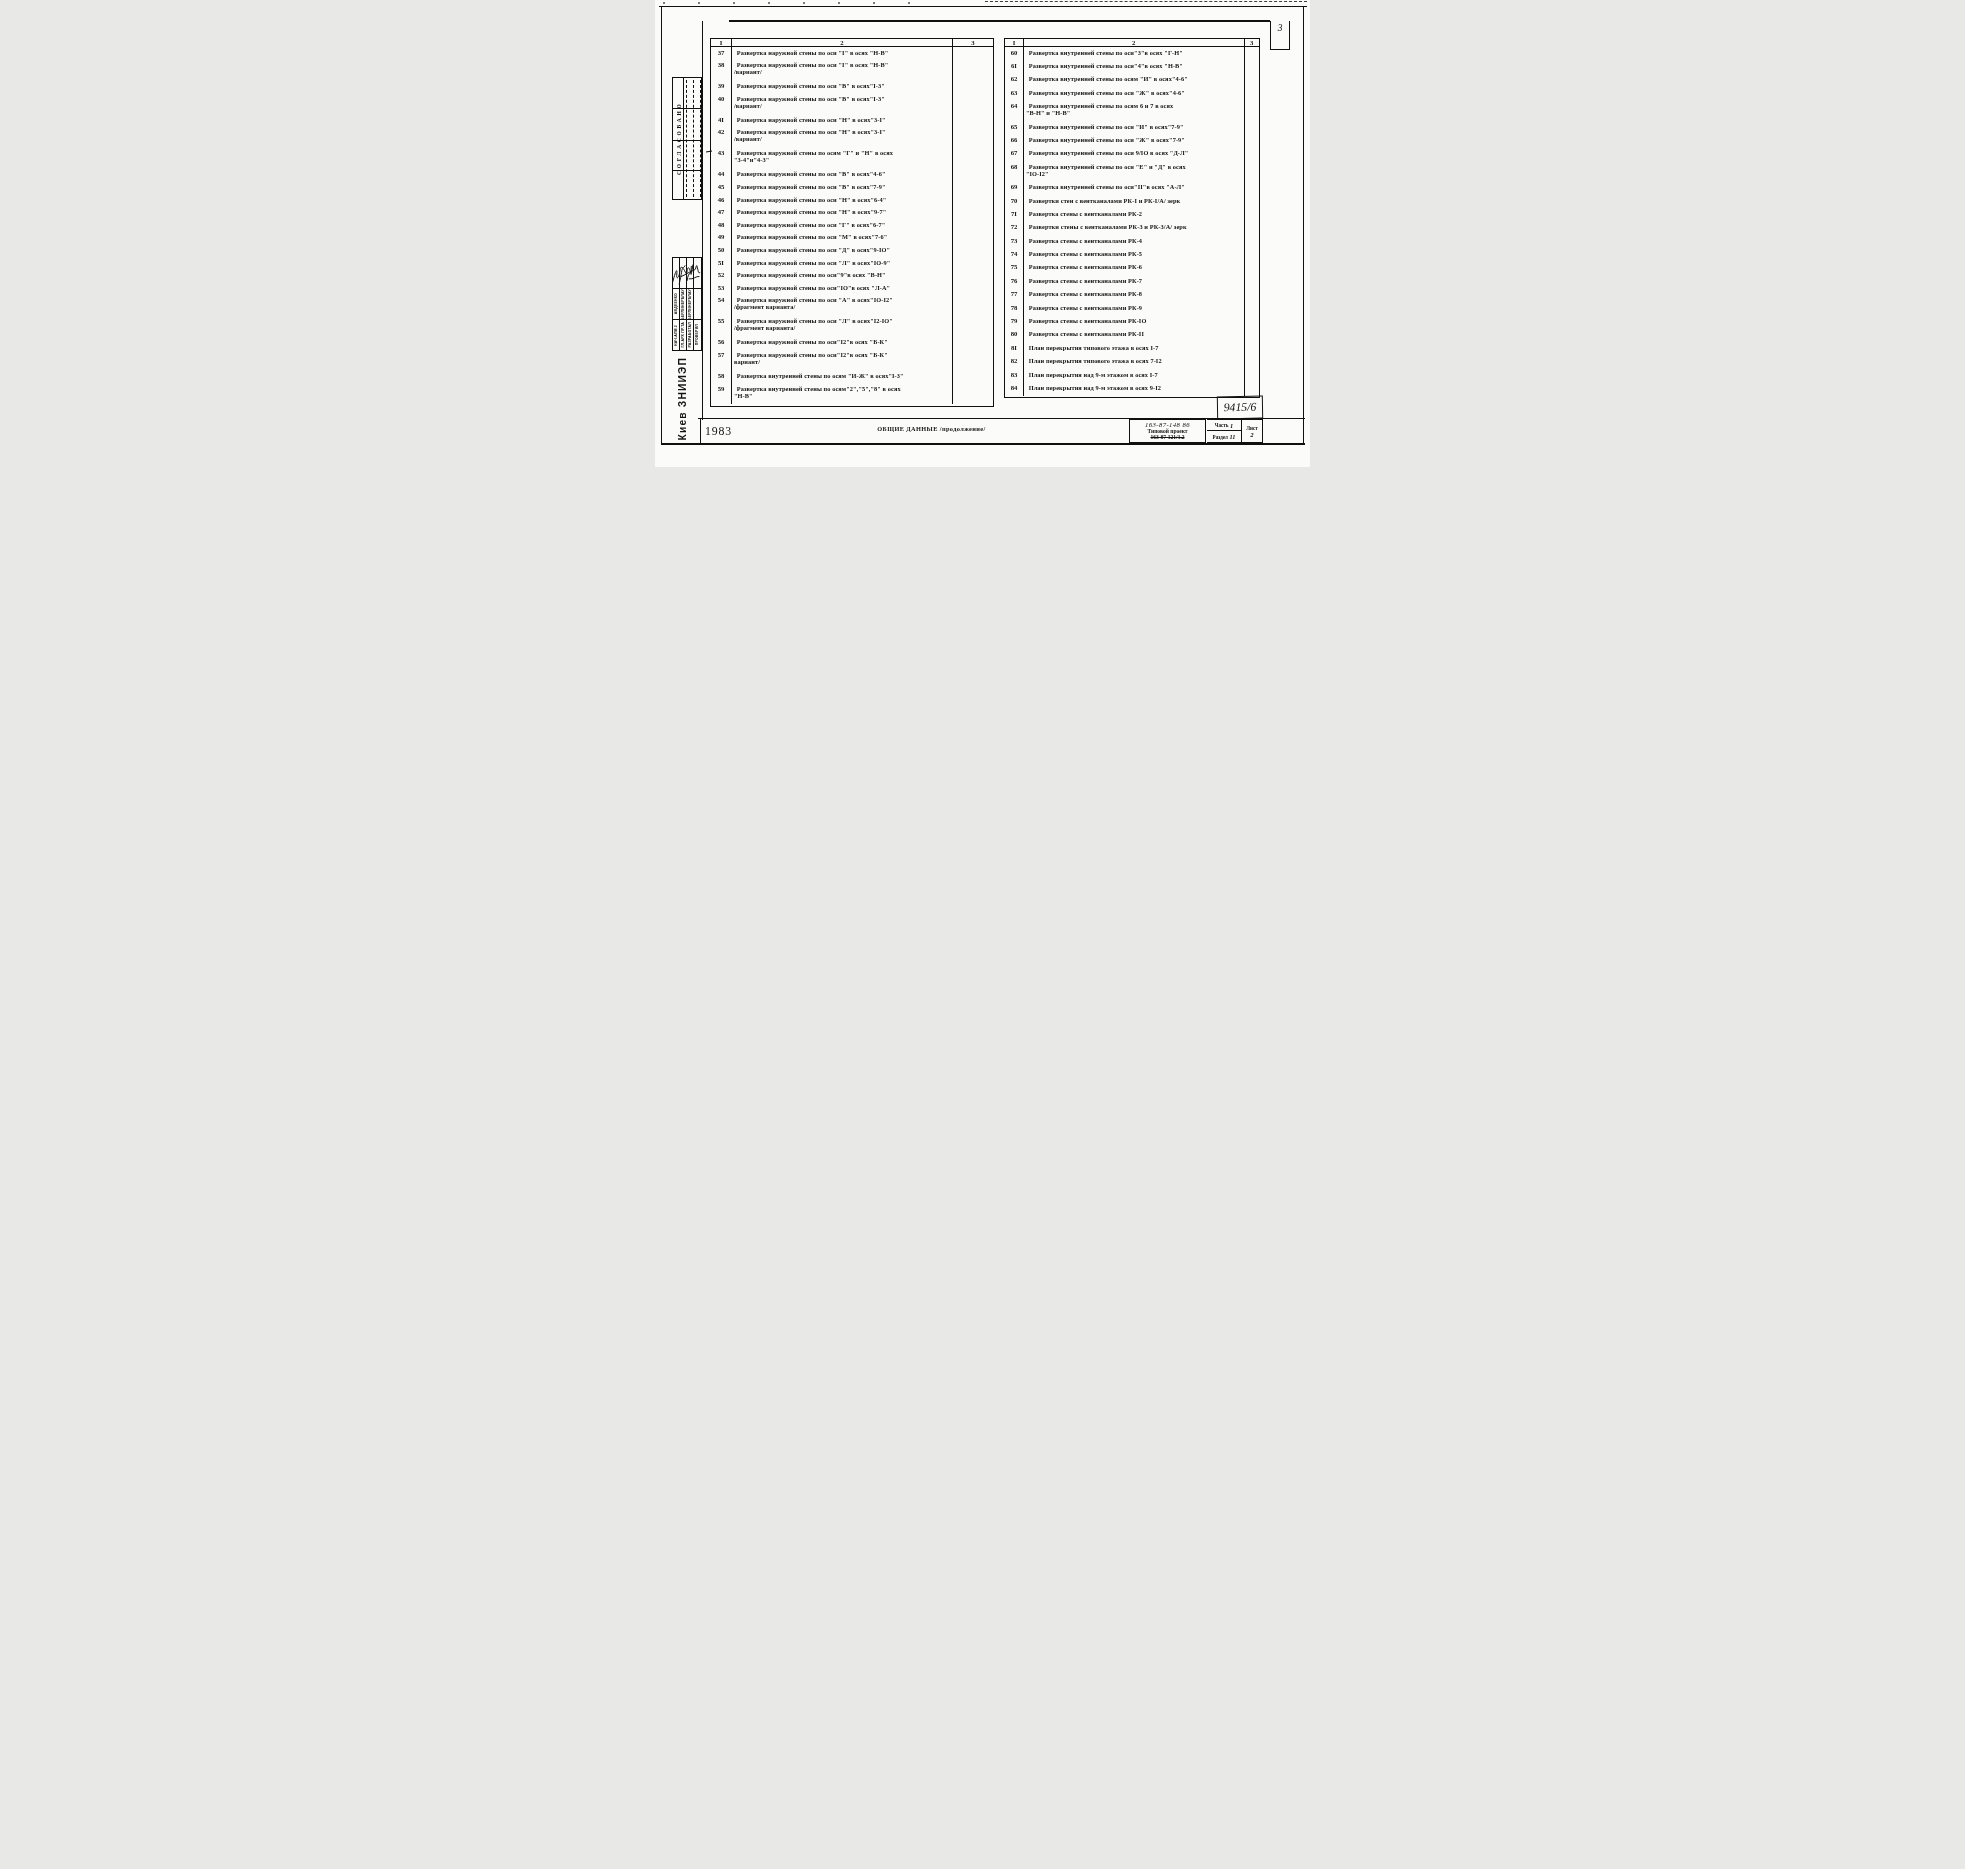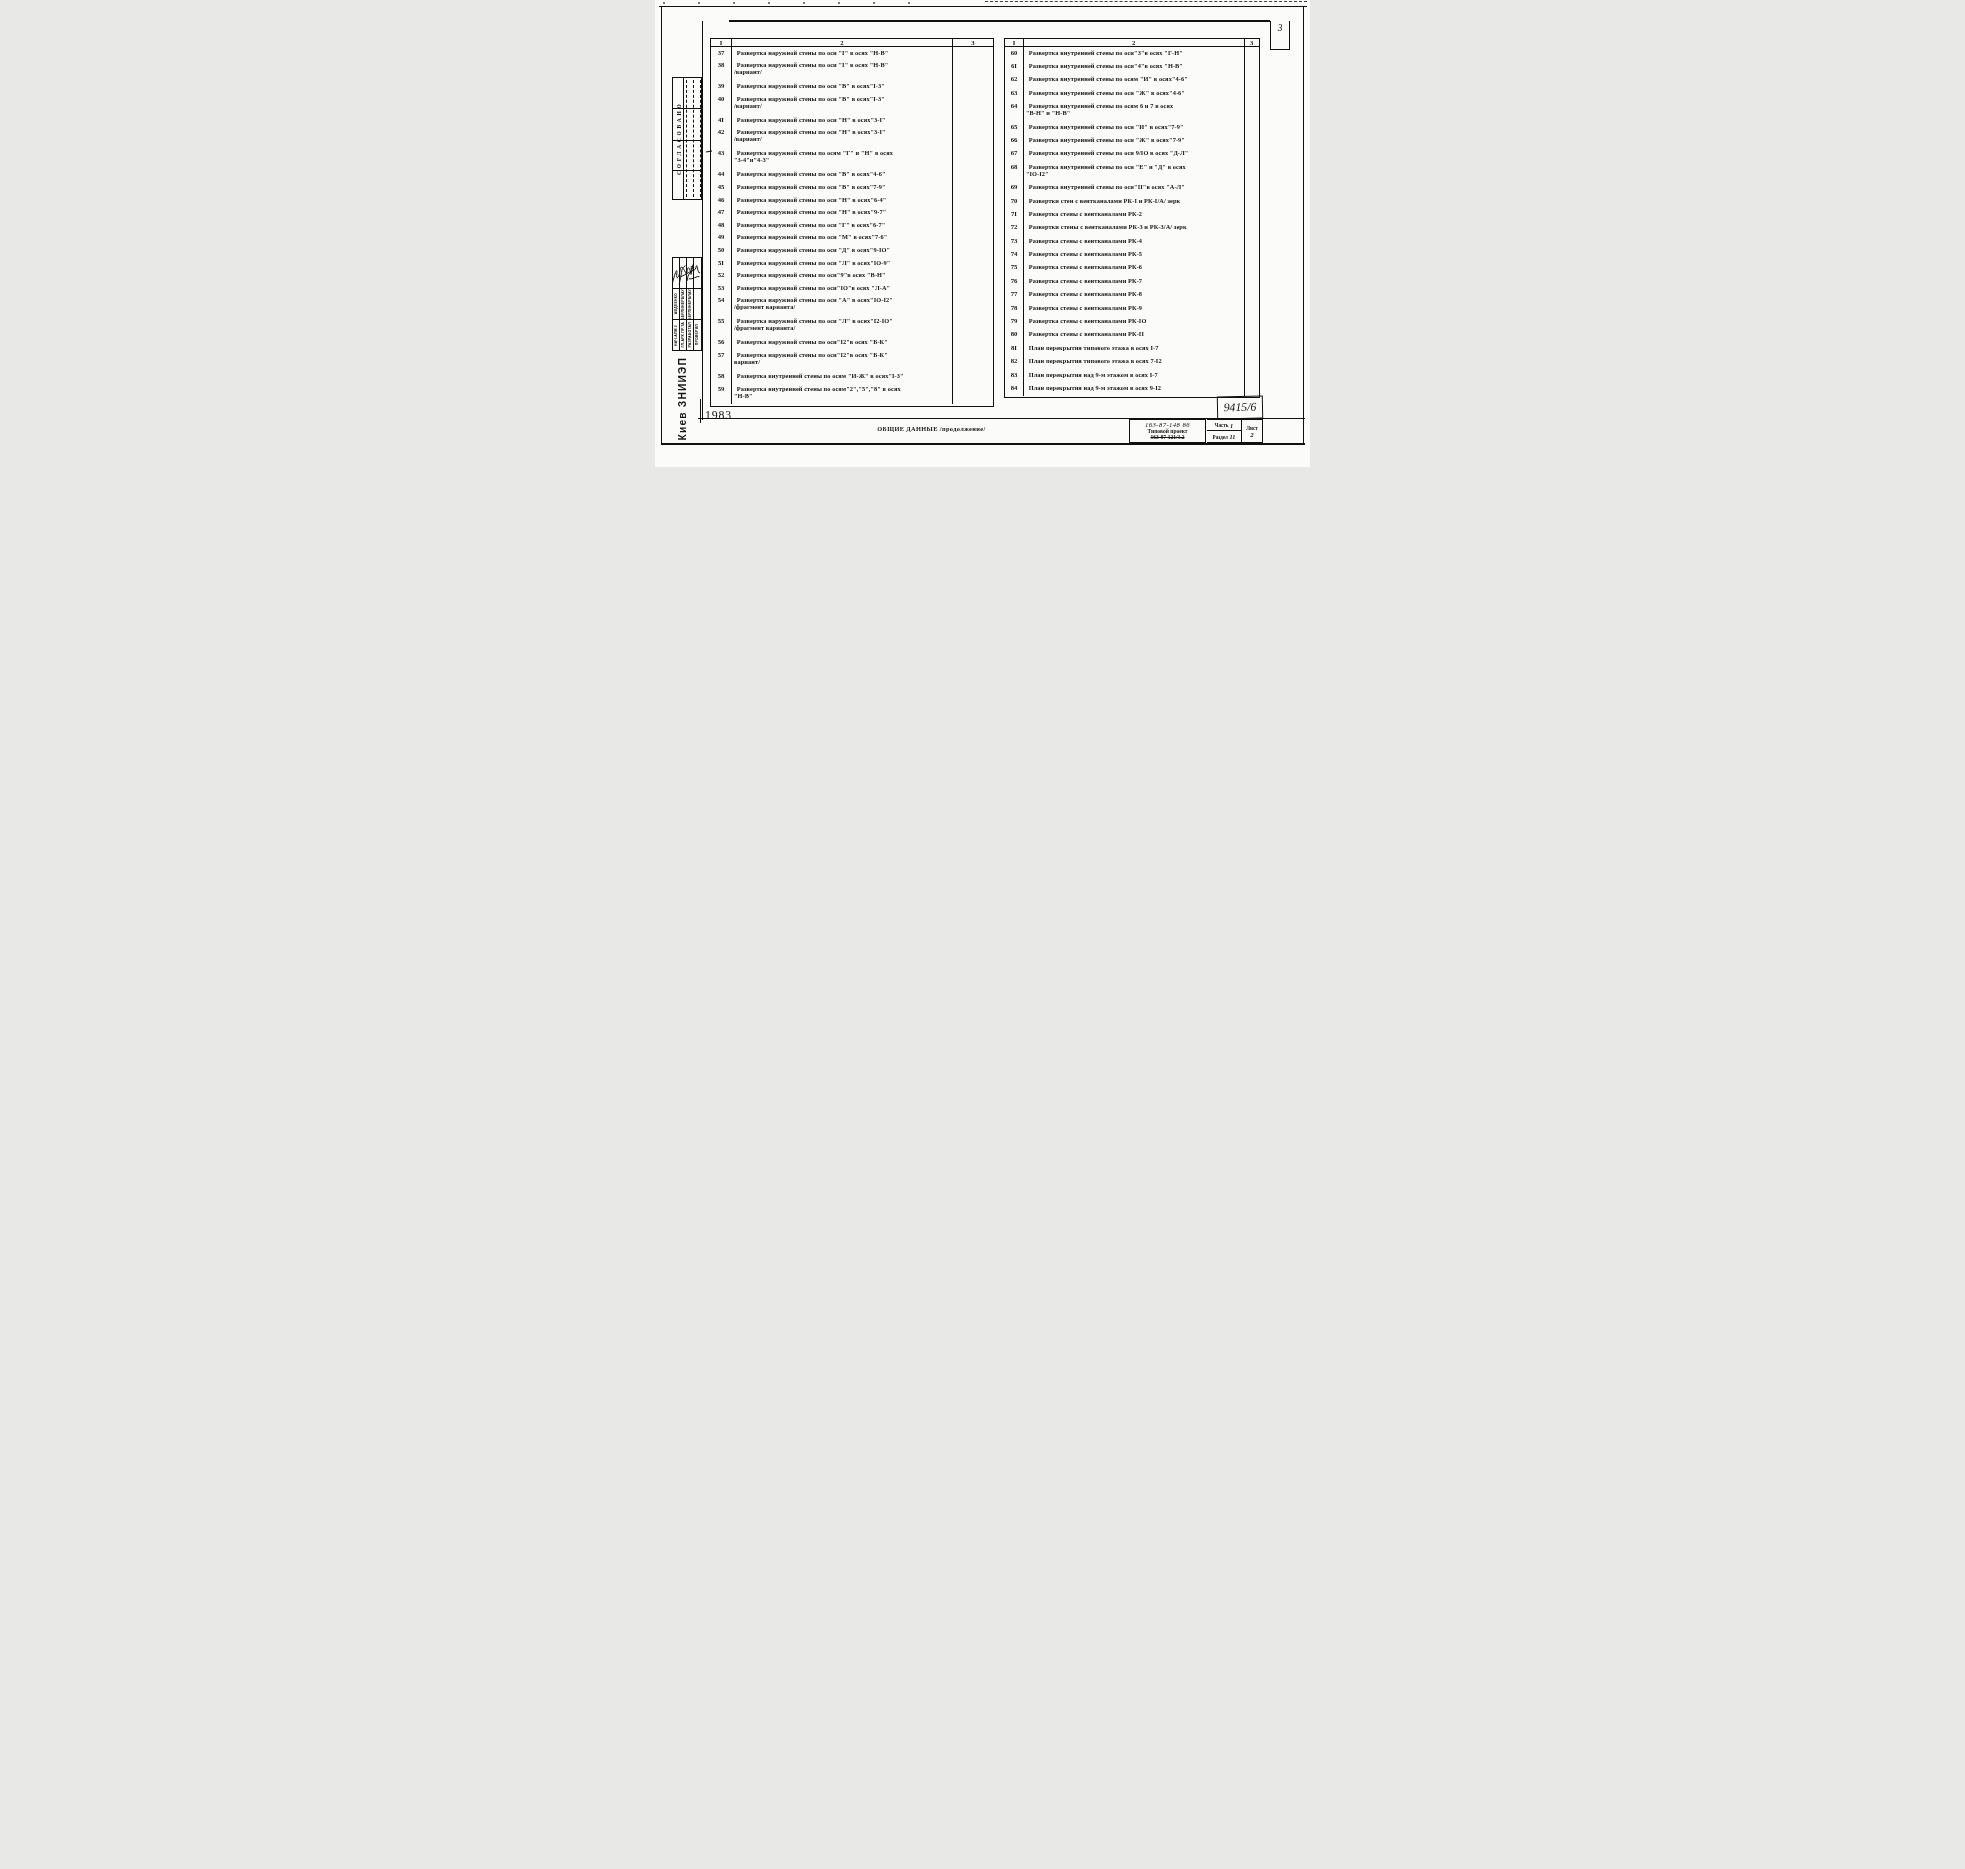--- a/index.html
+++ b/index.html
@@ -40,22 +40,22 @@
           font-weight:bold;font-size:5.5px;letter-spacing:2.8px;}
   .stamp{position:absolute;left:16.5px;top:257px;width:30px;height:94px;border:1px solid #101010;box-sizing:border-box;display:flex;}
   .stamp .scol{flex:1;border-right:0.8px solid #101010;display:flex;flex-direction:column;}
   .stamp .scol:last-child{border-right:none;}
   .stamp .sig{height:30px;border-bottom:0.8px solid #101010;position:relative;overflow:visible;}
   .stamp .nm{height:30px;border-bottom:0.8px solid #101010;display:flex;align-items:center;justify-content:center;}
   .stamp .rl{flex:1;display:flex;align-items:center;justify-content:center;}
   .stamp .rot{font-size:3.5px;font-weight:bold;letter-spacing:0.2px;white-space:nowrap;font-family:"Liberation Sans",sans-serif;}
   .org{position:absolute;left:15.7px;top:356px;width:23.6px;height:86px;display:flex;align-items:center;justify-content:center;}
   .org .rot{font-family:"Liberation Sans",sans-serif;font-weight:bold;font-size:10.2px;letter-spacing:1.2px;white-space:nowrap;}
-  .yearcell{position:absolute;left:45px;top:399px;width:35px;height:24px;border-left:1.2px solid #101010;
-            display:flex;align-items:flex-end;justify-content:center;font-size:11.8px;letter-spacing:0.8px;}
+  .yearcell{position:absolute;left:45px;top:419px;width:35px;height:24px;border-left:1.2px solid #101010;
+            display:flex;align-items:center;justify-content:center;font-size:11.8px;letter-spacing:0.8px;}
   
   .maintitle{position:absolute;left:90px;top:425px;width:373px;text-align:center;font-weight:bold;font-size:6.3px;letter-spacing:0.4px;}
   .box9415{position:absolute;left:562px;top:396px;width:46px;height:23px;border:1.2px solid #101010;box-sizing:border-box;
            display:flex;align-items:center;justify-content:center;font-style:italic;font-size:11.8px;transform:rotate(-1deg);}
   .codecell{position:absolute;left:474px;top:419px;width:77px;height:24px;border:1.2px solid #101010;box-sizing:border-box;
             padding:0.8px 2.4px;text-align:center;}
   .codecell .hand{font-style:italic;font-size:6.7px;letter-spacing:0.4px;white-space:nowrap;}
   .codecell .tp{font-weight:bold;font-size:5.5px;margin-top:0px;}
   .codecell .old{font-weight:bold;font-size:5.5px;text-decoration:line-through;text-decoration-thickness:0.8px;}
   .partcell{position:absolute;left:552px;top:419px;width:35px;height:24px;border:1.2px solid #101010;border-left:none;box-sizing:border-box;}

